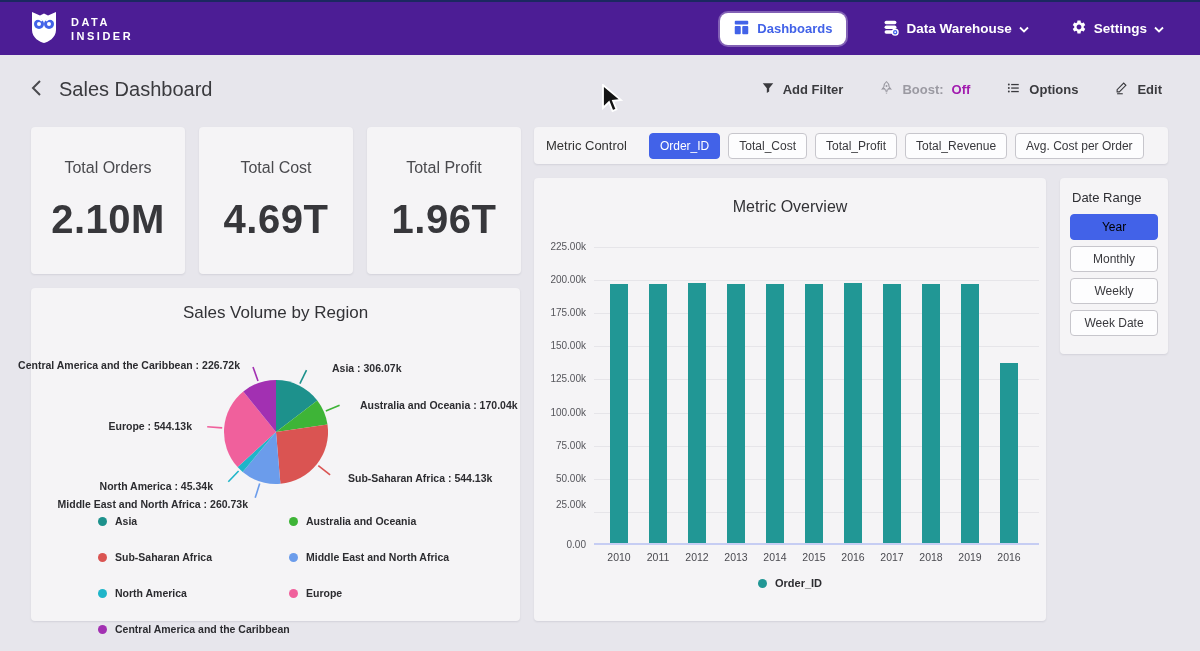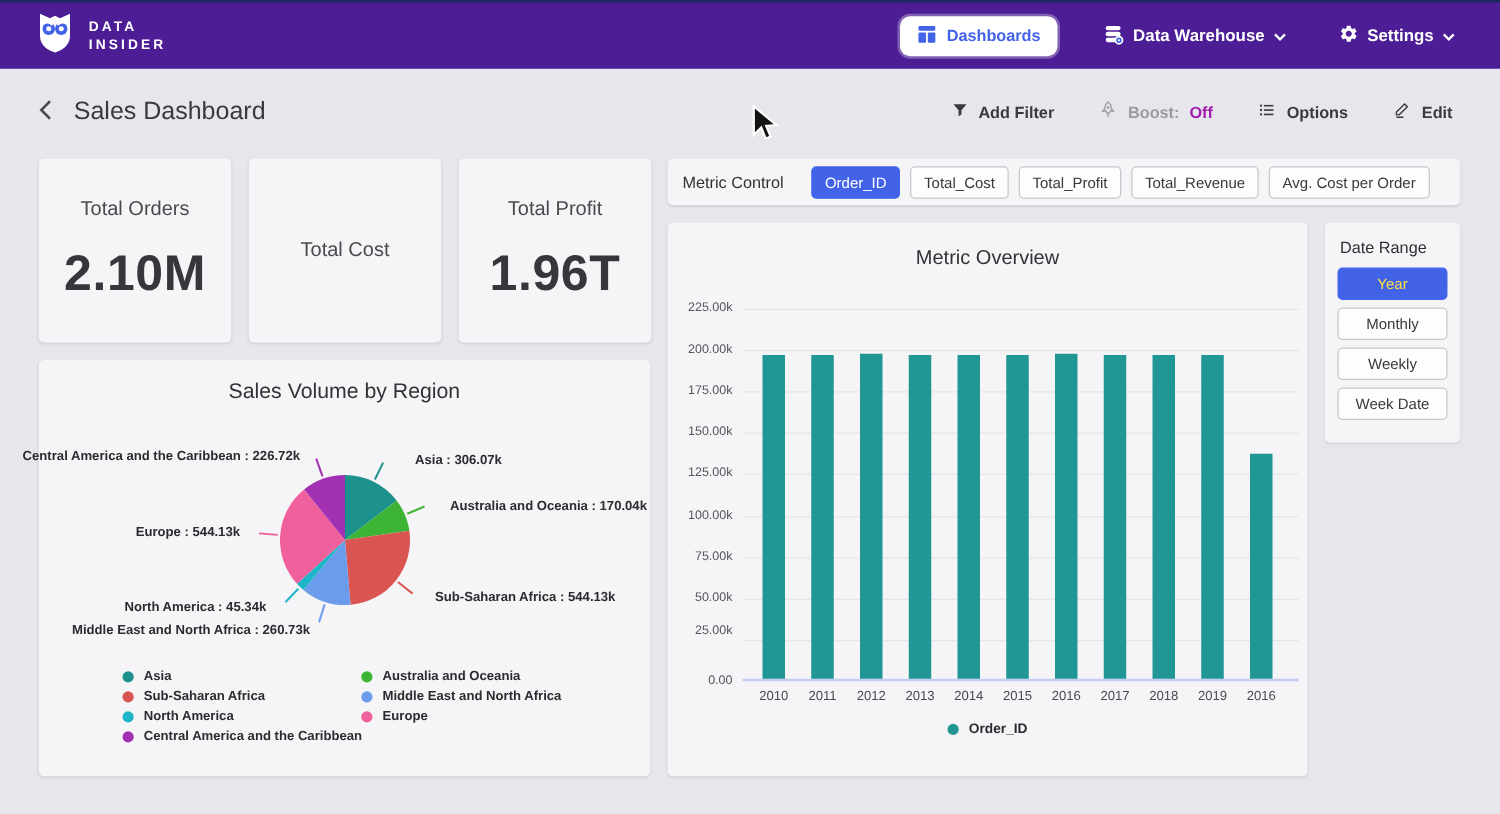--- a/index.html
+++ b/index.html
@@ -53,22 +53,22 @@
   .kpi-label{ font-size:16px; color:#4a4a4e; }
   .kpi-value{ font-size:40px; font-weight:bold; color:#37373b; letter-spacing:.5px; }
   #kpi-0{ left:31px; } #kpi-1{ left:199px; } #kpi-2{ left:367px; }
 
   
   .pie-card{ left:31px; top:288px; width:489px; height:333px; }
   .panel-title{ position:absolute; top:15px; left:0; width:100%; text-align:center;
                 font-size:17px; color:#323236; }
   .pie-svg{ position:absolute; left:0; top:0; }
   .pie-label{ position:absolute; font-size:10.5px; font-weight:bold; color:#2c2c30; white-space:nowrap; }
-  .pie-legend{ position:absolute; left:67px; top:247px; display:grid;
-               grid-template-columns:191px auto; row-gap:4px; }
+  .pie-legend{ position:absolute; left:67px; top:227px; display:grid;
+               grid-template-columns:191px auto; row-gap:24px; }
   .leg-item{ display:flex; align-items:center; gap:8px; font-size:10.5px;
              font-weight:bold; color:#2c2c30; white-space:nowrap; }
   .dot{ width:9px; height:9px; border-radius:50%; flex:0 0 9px; }
 
   
   .mc-card{ left:534px; top:127px; width:634px; height:37px;
             display:flex; align-items:center; padding:0 12px; }
   .mc-label{ font-size:13px; color:#333; }
   .mc-buttons{ display:flex; gap:8px; margin-left:22px; }
   .mbtn{ font-size:12px; padding:5px 10px; border:1px solid #c7c6cc; border-radius:4px;
@@ -88,21 +88,21 @@
   .bar-legend{ position:absolute; top:399px; left:0; width:100%; display:flex;
                justify-content:center; align-items:center; gap:8px; font-size:11px;
                font-weight:bold; color:#2c2c30; }
 
   
   .dr-card{ left:1060px; top:178px; width:108px; height:176px; padding:10px; }
   .dr-label{ font-size:13px; color:#2e2e33; margin:2px 0 9px 2px; }
   .drbtn{ display:block; width:100%; margin-bottom:6px; font-size:12px; padding:5px 0;
           text-align:center; border:1px solid #c7c6cc; border-radius:4px;
           background:#fdfdfe; color:#39393d; }
-  .drbtn.selected{ background:#4262e8; border-color:#4262e8; color:#fde047; }
+  .drbtn.selected{ background:#4262e8; border-color:#4262e8; color:#000000; }
 
   .cursor{ position:absolute; left:600px; top:84px; z-index:50; pointer-events:none; }
 </style>
 </head>
 <body>
 
 <header class="topbar">
   <div class="brand">
     <span>
       <svg width="32" height="34" viewBox="0 0 32 34">
@@ -217,20 +217,21 @@
     </button>
   </div>
 </div>
 
 <div class="card kpi" id="kpi-0">
   <div class="kpi-label">Total Orders</div>
   <div class="kpi-value">2.10M</div>
 </div>
 <div class="card kpi" id="kpi-1">
   <div class="kpi-label">Total Cost</div>
+  <div class="kpi-value">4.69T</div>
 </div>
 <div class="card kpi" id="kpi-2">
   <div class="kpi-label">Total Profit</div>
   <div class="kpi-value">1.96T</div>
 </div>
 
 <div class="card pie-card">
   <div class="panel-title">Sales Volume by Region</div>
   <svg class="pie-svg" id="pie-svg" width="489" height="333">
       <path d="M245 144 L245.0 92.0 A52 52 0 0 1 286.3 112.4 Z" fill="#1d918c"></path>

